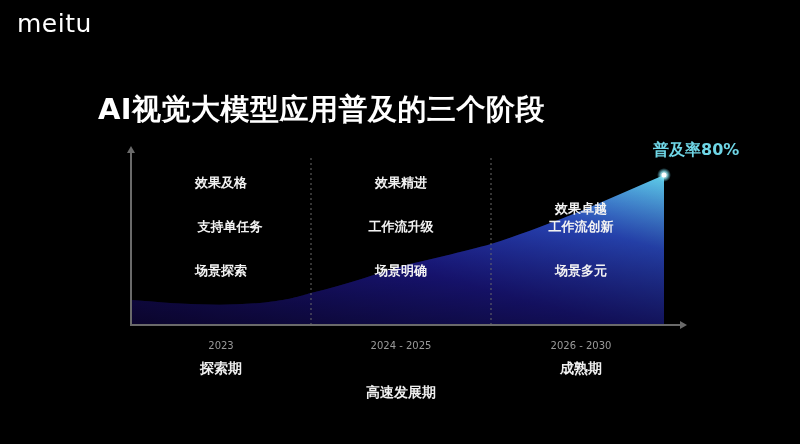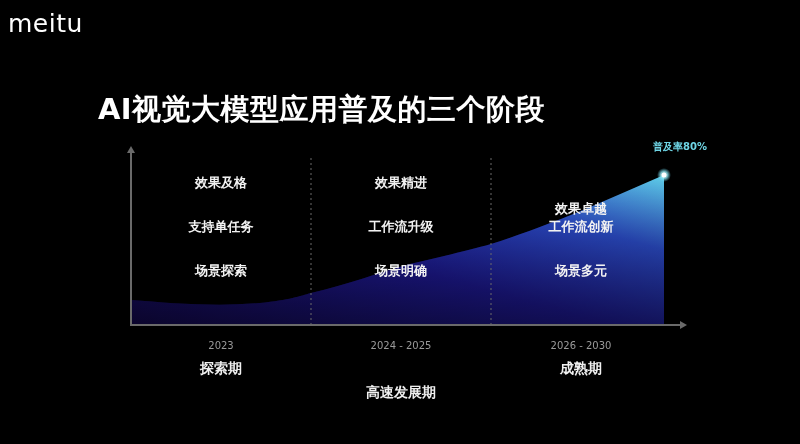--- a/index.html
+++ b/index.html
@@ -10,21 +10,21 @@
     body {
       width: 800px;
       height: 444px;
       position: relative;
       overflow: hidden;
       font-family: "DejaVu Sans", "Liberation Sans", sans-serif;
       color: #ffffff;
     }
     .logo {
       position: absolute;
-      left: 8px;
+      left: 17px;
       top: 9px;
       font-family: "DejaVu Sans", sans-serif;
       font-size: 25px;
       font-weight: 400;
       letter-spacing: 0.5px;
       color: #ffffff;
     }
     .title {
       position: absolute;
       left: 0;
@@ -70,21 +70,21 @@
       width: 180px;
       text-align: center;
       font-size: 14px;
       font-weight: bold;
       color: #f0f0f0;
     }
     .rate-label {
       position: absolute;
       left: 653px;
       top: 140px;
-      font-size: 10px;
+      font-size: 16px;
       font-weight: bold;
       color: #6fd6e6;
     }
   </style>
 </head>
 <body>
 
 <div class="logo">meitu</div>
 
 <div class="title">AI视觉大模型应用普及的三个阶段</div>
@@ -121,21 +121,21 @@
   <polygon points="687,325 680,321 680,329" fill="#6a6a6a"></polygon>
 
   <circle cx="664" cy="175" r="7" fill="url(#dotGlow)"></circle>
   <circle cx="664" cy="175" r="2.5" fill="#ffffff"></circle>
 </svg>
 
 <div class="rate-label">普及率80%</div>
 
 <div class="stage-col" style="left:131px;">
   <div class="feat" style="top:174px;">效果及格</div>
-  <div class="feat" style="top:218px;">支持单任务</div>
+  <div class="feat" style="top:218px;padding-left:9px;">支持单任务</div>
   <div class="feat" style="top:262px;">场景探索</div>
   <div class="years" style="top:340px;">2023</div>
   <div class="phase" style="top:360px;">探索期</div>
 </div>
 
 <div class="stage-col" style="left:311px;">
   <div class="feat" style="top:174px;">效果精进</div>
   <div class="feat" style="top:218px;">工作流升级</div>
   <div class="feat" style="top:262px;">场景明确</div>
   <div class="years" style="top:340px;">2024 - 2025</div>

